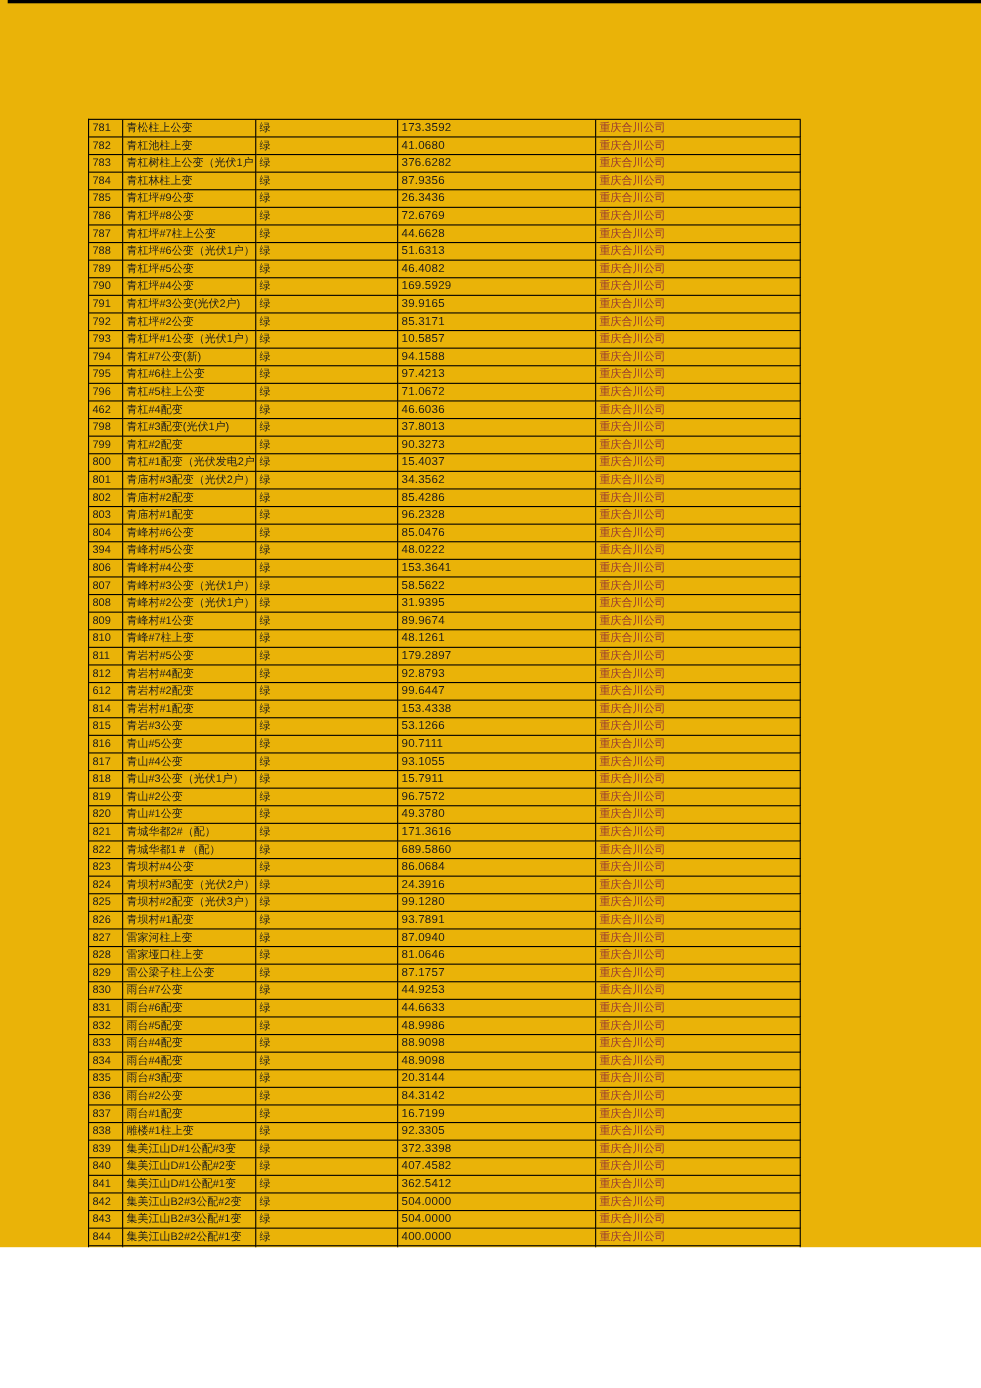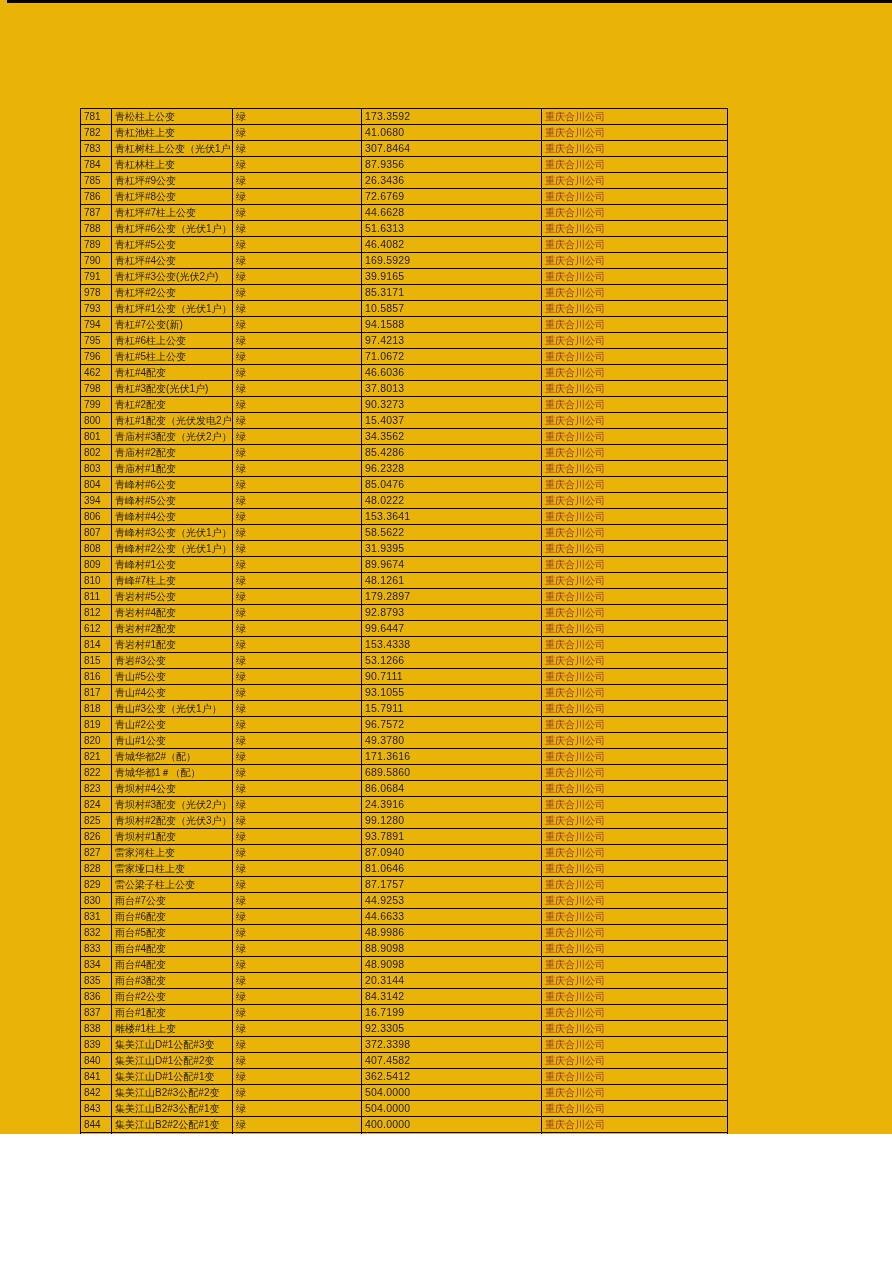--- a/index.html
+++ b/index.html
@@ -38,21 +38,21 @@
         <div class="tcell c-index">782</div>
         <div class="tcell c-name">青杠池柱上变</div>
         <div class="tcell c-status">绿</div>
         <div class="tcell c-value">41.0680</div>
         <div class="tcell c-company">重庆合川公司</div>
       </div>
       <div class="trow">
         <div class="tcell c-index">783</div>
         <div class="tcell c-name">青杠树柱上公变（光伏1户）</div>
         <div class="tcell c-status">绿</div>
-        <div class="tcell c-value">307.8464</div>
+        <div class="tcell c-value">376.6282</div>
         <div class="tcell c-company">重庆合川公司</div>
       </div>
       <div class="trow">
         <div class="tcell c-index">784</div>
         <div class="tcell c-name">青杠林柱上变</div>
         <div class="tcell c-status">绿</div>
         <div class="tcell c-value">87.9356</div>
         <div class="tcell c-company">重庆合川公司</div>
       </div>
       <div class="trow">
@@ -98,21 +98,21 @@
         <div class="tcell c-company">重庆合川公司</div>
       </div>
       <div class="trow">
         <div class="tcell c-index">791</div>
         <div class="tcell c-name">青杠坪#3公变(光伏2户)</div>
         <div class="tcell c-status">绿</div>
         <div class="tcell c-value">39.9165</div>
         <div class="tcell c-company">重庆合川公司</div>
       </div>
       <div class="trow">
-        <div class="tcell c-index">978</div>
+        <div class="tcell c-index">792</div>
         <div class="tcell c-name">青杠坪#2公变</div>
         <div class="tcell c-status">绿</div>
         <div class="tcell c-value">85.3171</div>
         <div class="tcell c-company">重庆合川公司</div>
       </div>
       <div class="trow">
         <div class="tcell c-index">793</div>
         <div class="tcell c-name">青杠坪#1公变（光伏1户）</div>
         <div class="tcell c-status">绿</div>
         <div class="tcell c-value">10.5857</div>

